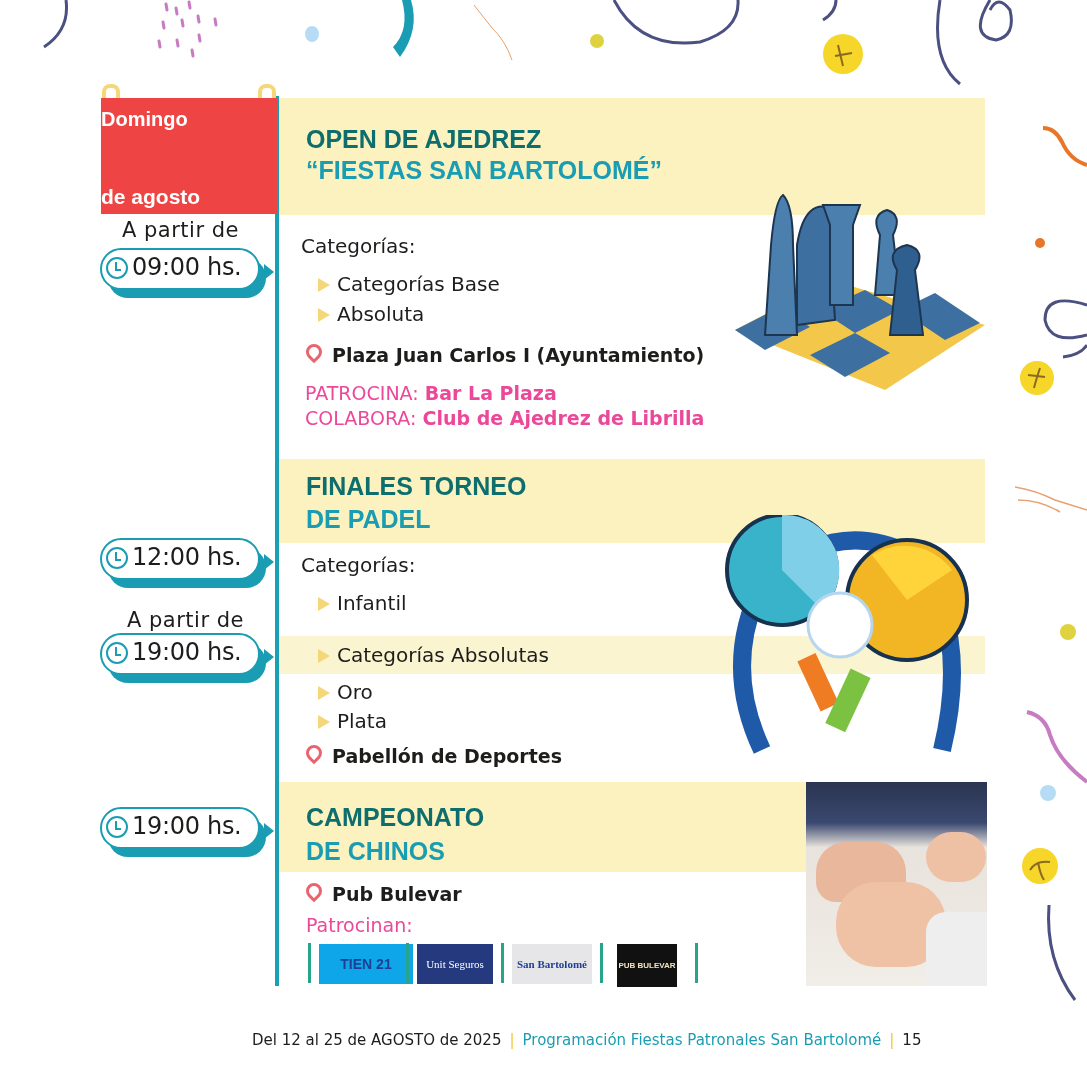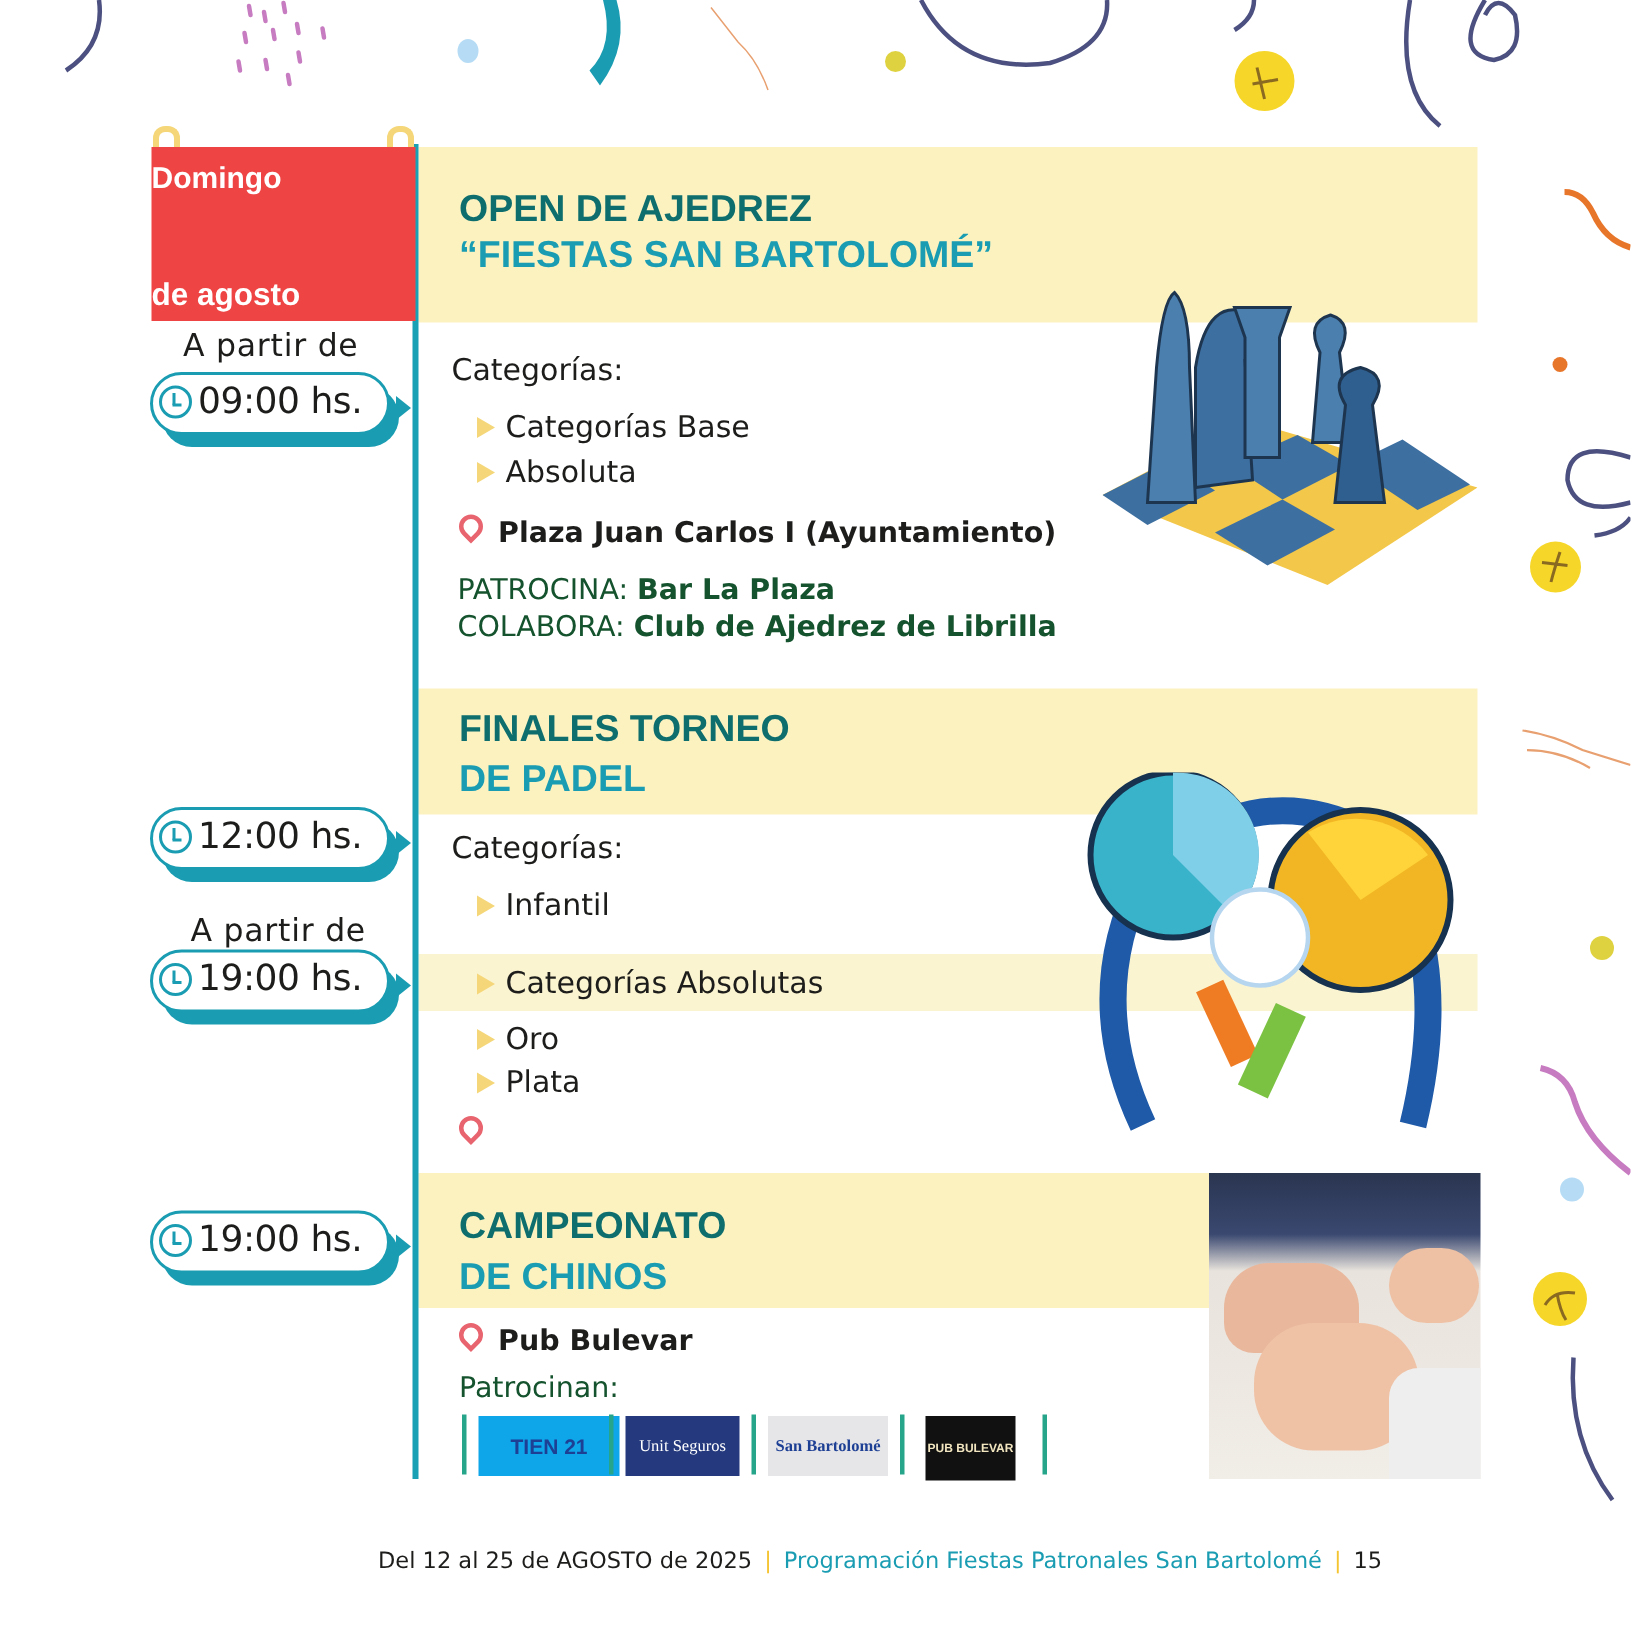--- a/index.html
+++ b/index.html
@@ -27,21 +27,21 @@
   
   .hbar{position:absolute;left:279px;background:#fbf2c0;}
   .h1{position:absolute;left:306px;font:bold 25px "Liberation Sans",sans-serif;color:#0e6e6e;}
   .h2{position:absolute;left:306px;font:bold 25px "Liberation Sans",sans-serif;color:#1a9db2;}
   .txt{position:absolute;font:20px "DejaVu Sans",sans-serif;color:#1d1d1b;white-space:nowrap;}
   .bul{position:absolute;font:20px "DejaVu Sans",sans-serif;color:#1d1d1b;white-space:nowrap;}
   .bul .tri{display:inline-block;width:0;height:0;border-top:7px solid transparent;border-bottom:7px solid transparent;border-left:12px solid #f5d779;position:relative;margin-right:7px;top:1px;}
   .bul .tri:after{content:"";position:absolute;left:-13px;top:-8px;width:0;height:0;}
   .loc{position:absolute;font:bold 19px "DejaVu Sans",sans-serif;color:#1d1d1b;white-space:nowrap;}
   .pin{display:inline-block;width:10px;height:10px;border:3px solid #e8646e;border-radius:50% 50% 50% 0;transform:rotate(-45deg);margin-right:10px;position:relative;top:-2px;}
-  .sub{position:absolute;font:19px "DejaVu Sans",sans-serif;color:#14532d;white-space:nowrap;text-align:center;}
+  .sub{position:absolute;font:19px "DejaVu Sans",sans-serif;color:#ec4899;white-space:nowrap;text-align:center;}
   .sub b{font-weight:bold;}
   .absbar{position:absolute;left:279px;top:636px;width:706px;height:38px;background:#fbf4d0;}
   
   .sep{position:absolute;top:943px;width:3px;height:40px;background:#26a58a;}
   .logo{position:absolute;top:944px;height:40px;display:flex;align-items:center;justify-content:center;font:bold 10px "Liberation Sans",sans-serif;text-align:center;overflow:hidden;}
   
   .footer{position:absolute;left:252px;top:1031px;font:15px "DejaVu Sans",sans-serif;color:#1d1d1b;white-space:nowrap;}
   .footer .pipe{color:#f5c431;margin:0 8px;}
   .footer .prog{color:#1a9db2;}
   .photo{position:absolute;left:806px;top:782px;width:181px;height:204px;overflow:hidden;background:linear-gradient(180deg,#2a3550 0%,#3a4870 20%,#e8e3dc 32%,#f1ede7 100%);}
@@ -147,21 +147,21 @@
     <div class="face"></div>
     <div class="tip"></div>
   <div class="clock"></div>
   <div class="time">19:00 hs.</div>
 </div>
 <div class="txt" style="left:301px;top:553px;">Categorías:</div>
 <div class="bul" style="left:318px;top:591px;"><span class="tri"></span><span>Infantil</span></div>
 <div class="bul" style="left:318px;top:643px;"><span class="tri"></span><span>Categorías Absolutas</span></div>
 <div class="bul" style="left:318px;top:680px;"><span class="tri"></span><span>Oro</span></div>
 <div class="bul" style="left:318px;top:709px;"><span class="tri"></span><span>Plata</span></div>
-<div class="loc" style="left:306px;top:745px;"><span class="pin"></span></div>
+<div class="loc" style="left:306px;top:745px;"><span class="pin"></span><span>Pabellón de Deportes</span></div>
 
 <svg class="abs" style="left:722px;top:515px;" width="250" height="240" viewBox="0 0 250 240">
   <path d="M40 235 Q0 150 40 70 Q110 0 190 40 Q250 110 220 235" stroke="#1f5aa8" stroke-width="18" fill="none"></path>
   <circle cx="60" cy="55" r="55" fill="#39b3c9" stroke="#16324f" stroke-width="4"></circle>
   <path d="M60 0 A55 55 0 0 1 100 95 L60 55 Z" fill="#7fcfe8"></path>
   <circle cx="185" cy="85" r="60" fill="#f2b624" stroke="#16324f" stroke-width="4"></circle>
   <path d="M150 40 A60 60 0 0 1 230 55 L185 85 Z" fill="#ffd43a"></path>
   <rect x="85" y="140" width="20" height="55" fill="#ef7b22" transform="rotate(-25 95 165)"></rect>
   <rect x="115" y="155" width="22" height="60" fill="#7cc242" transform="rotate(25 125 185)"></rect>
   <circle cx="118" cy="110" r="32" fill="#ffffff" stroke="#b6d6f0" stroke-width="3"></circle>

